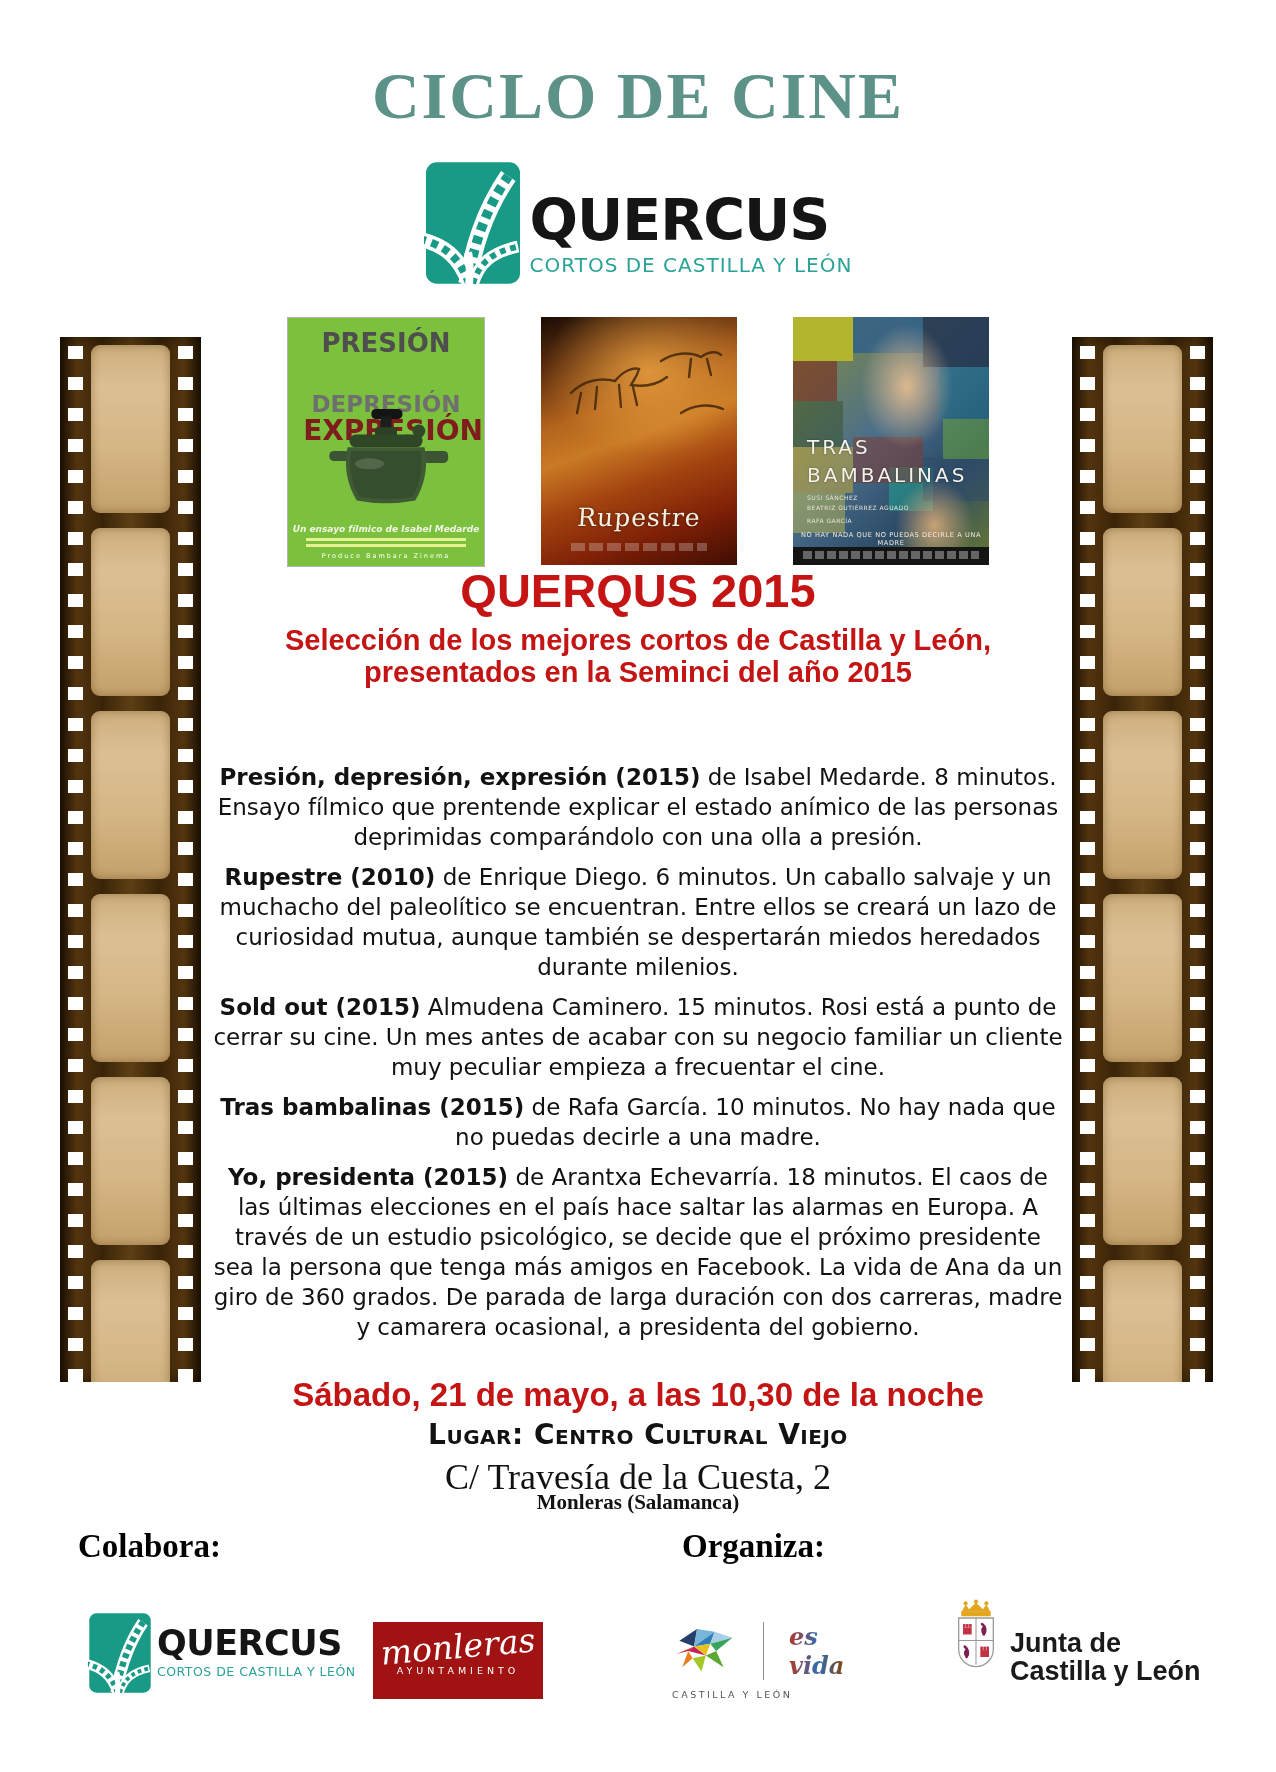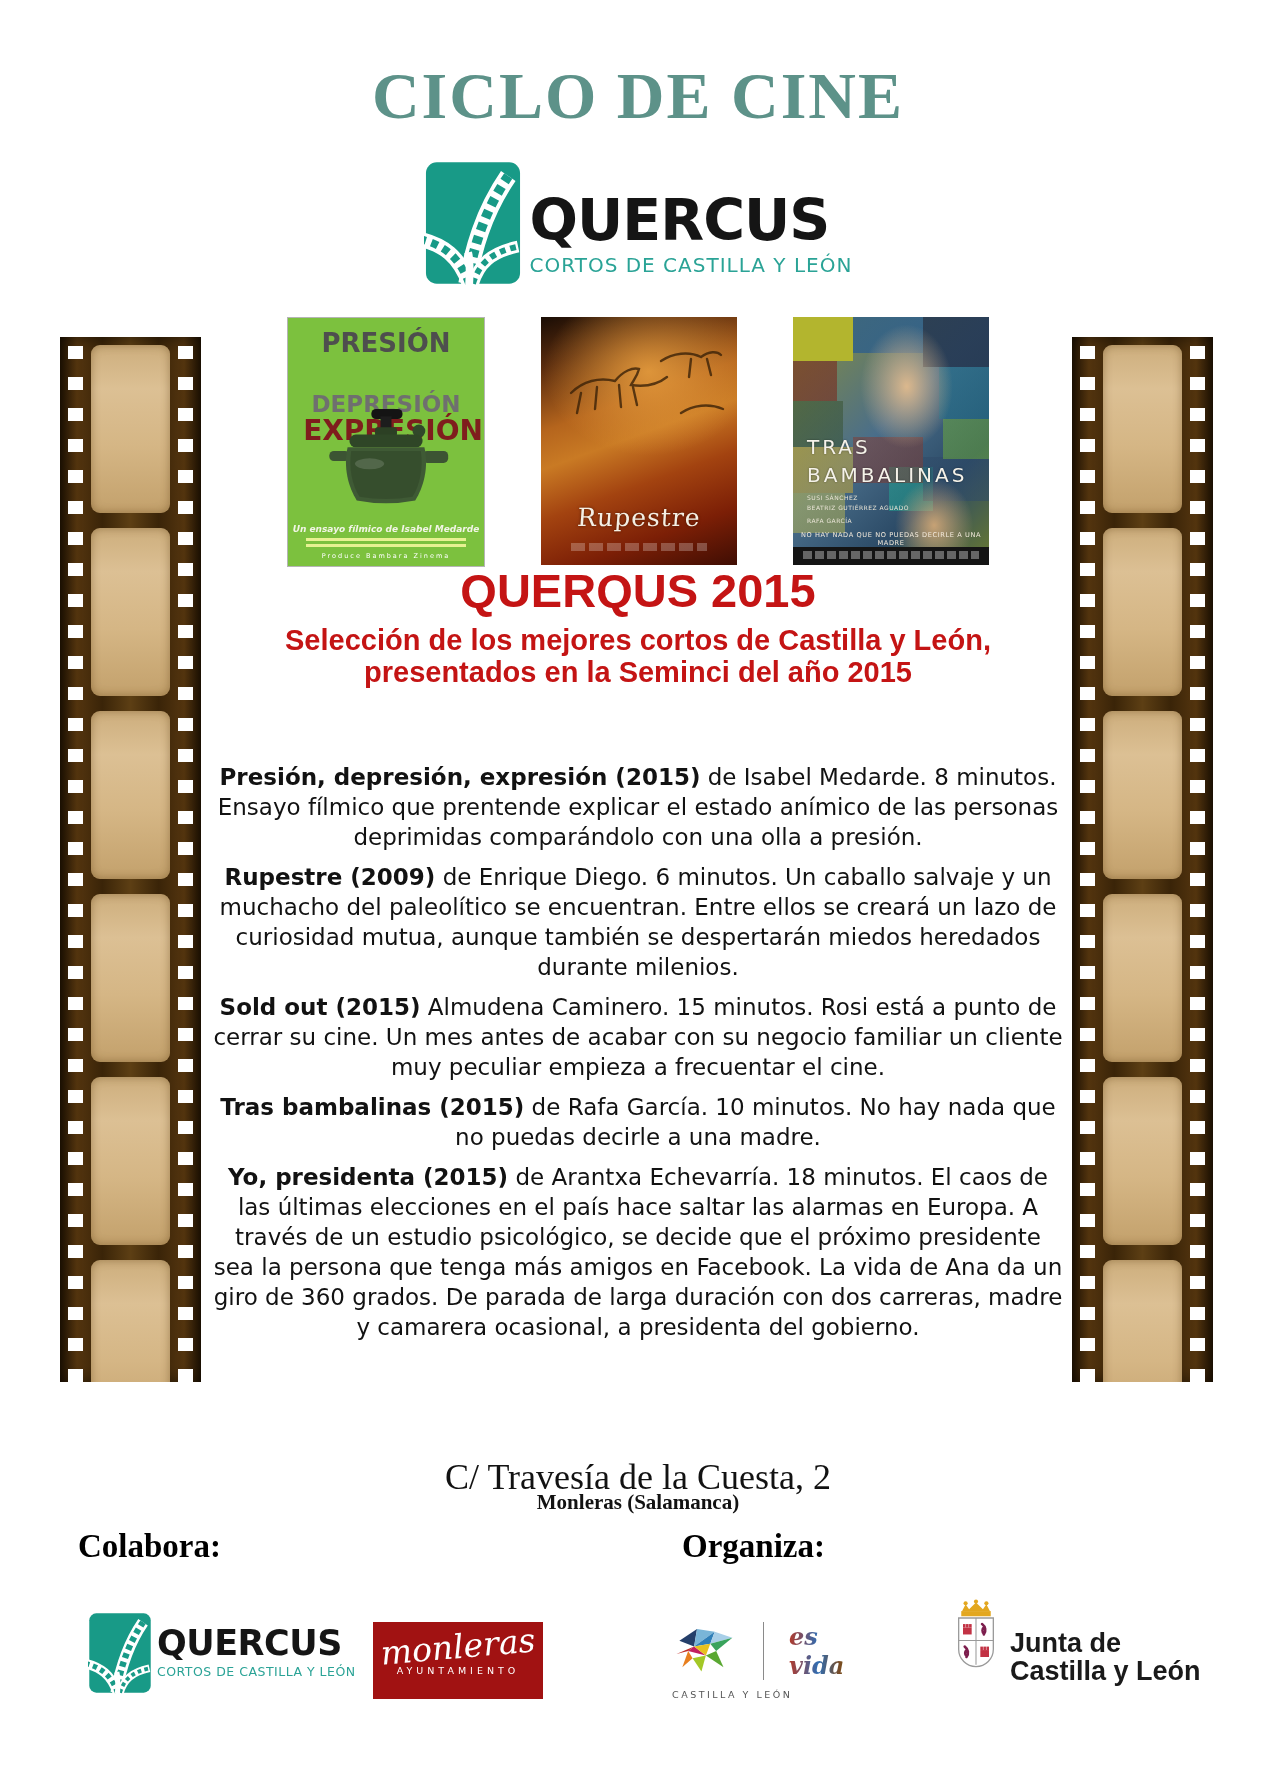--- a/index.html
+++ b/index.html
@@ -233,26 +233,28 @@
   </div>
 
   <div class="heading">QUERQUS 2015</div>
   <div class="subtitle">
     <div>Selección de los mejores cortos de Castilla y León,</div>
     <div>presentados en la Seminci del año 2015</div>
   </div>
 
   <div class="films">
     <p><strong>Presión, depresión, expresión (2015)</strong> <span>de Isabel Medarde. 8 minutos. Ensayo fílmico que prentende explicar el estado anímico de las personas deprimidas comparándolo con una olla a presión.</span></p>
-    <p><strong>Rupestre (2009)</strong> <span>de Enrique Diego. 6 minutos. Un caballo salvaje y un muchacho del paleolítico se encuentran. Entre ellos se creará un lazo de curiosidad mutua, aunque también se despertarán miedos heredados durante milenios.</span></p>
+    <p><strong>Rupestre (2010)</strong> <span>de Enrique Diego. 6 minutos. Un caballo salvaje y un muchacho del paleolítico se encuentran. Entre ellos se creará un lazo de curiosidad mutua, aunque también se despertarán miedos heredados durante milenios.</span></p>
     <p><strong>Sold out (2015)</strong> <span>Almudena Caminero. 15 minutos.  Rosi está a punto de cerrar su cine. Un mes antes de acabar con su negocio familiar un cliente muy peculiar empieza a frecuentar el cine.</span></p>
     <p><strong>Tras bambalinas (2015)</strong> <span>de Rafa García. 10 minutos. No hay nada que no puedas decirle a una madre.</span></p>
     <p><strong>Yo, presidenta (2015)</strong> <span>de Arantxa Echevarría. 18 minutos. El caos de las últimas elecciones en el país hace saltar las alarmas en Europa. A través de un estudio psicológico, se decide que el próximo presidente sea la persona que tenga más amigos en Facebook. La vida de Ana da un giro de 360 grados. De parada de larga duración con dos carreras, madre y camarera ocasional, a presidenta del gobierno.</span></p>
   </div>
 
+  <div class="event-date">Sábado, 21 de mayo, a las 10,30 de la noche</div>
+  <div class="event-venue">Lugar: Centro Cultural Viejo</div>
   <div class="event-address">C/ Travesía de la Cuesta, 2</div>
   <div class="event-city">Monleras (Salamanca)</div>
 
   <div class="label-colabora">Colabora:</div>
   <div class="label-organiza">Organiza:</div>
 
   <div class="logo-quercus-sm">
     <svg width="64" height="82" viewBox="0 0 100 128">
       <rect x="2" y="2" width="96" height="124" rx="11" fill="#189a87"></rect>
       <path d="M44 126 C50 92 60 54 86 16" stroke="#ffffff" stroke-width="18" fill="none"></path>

